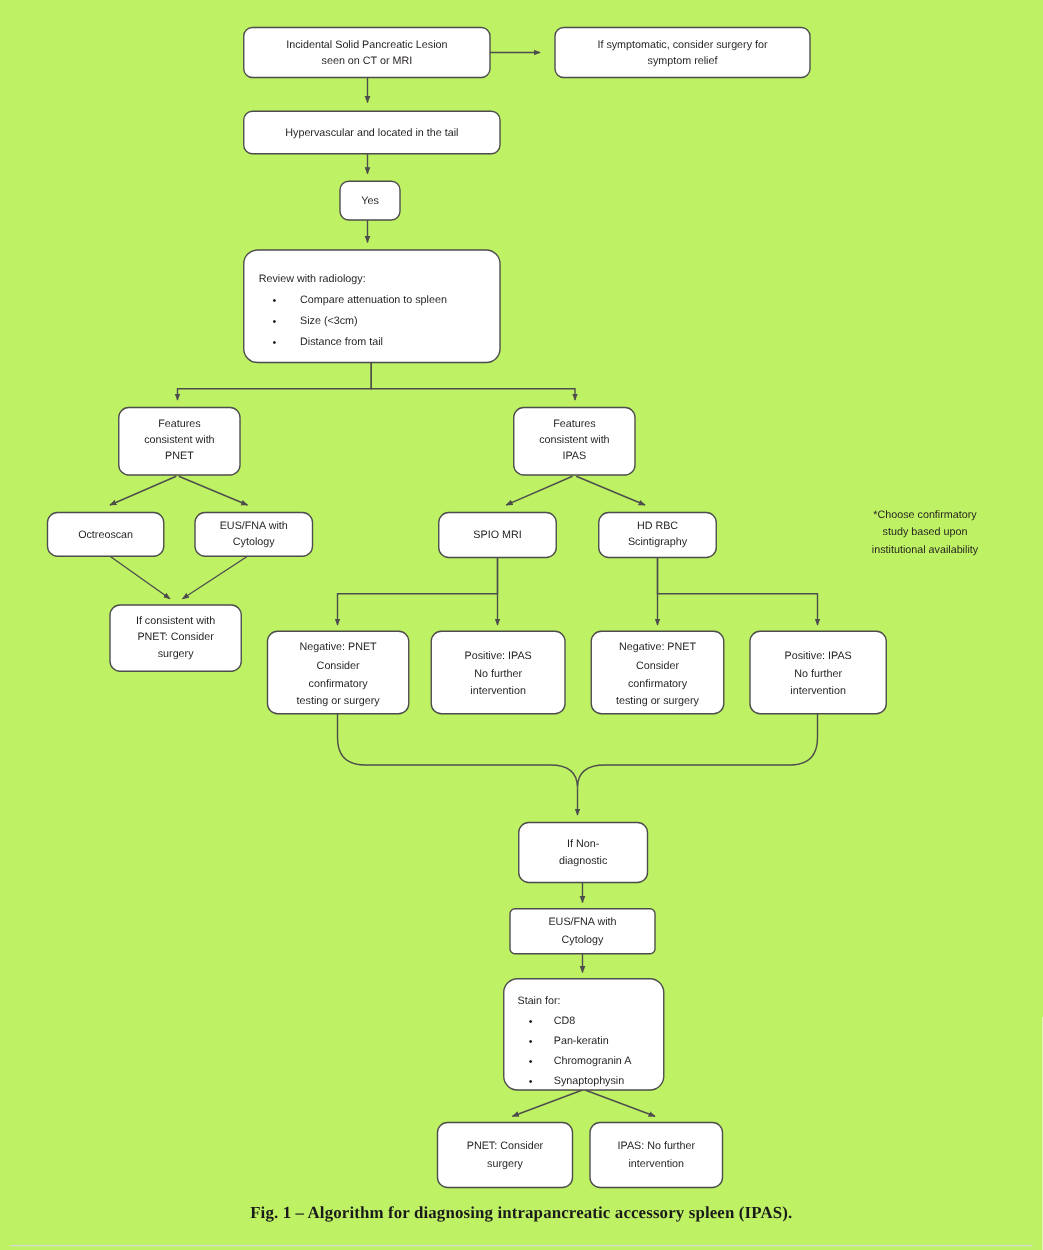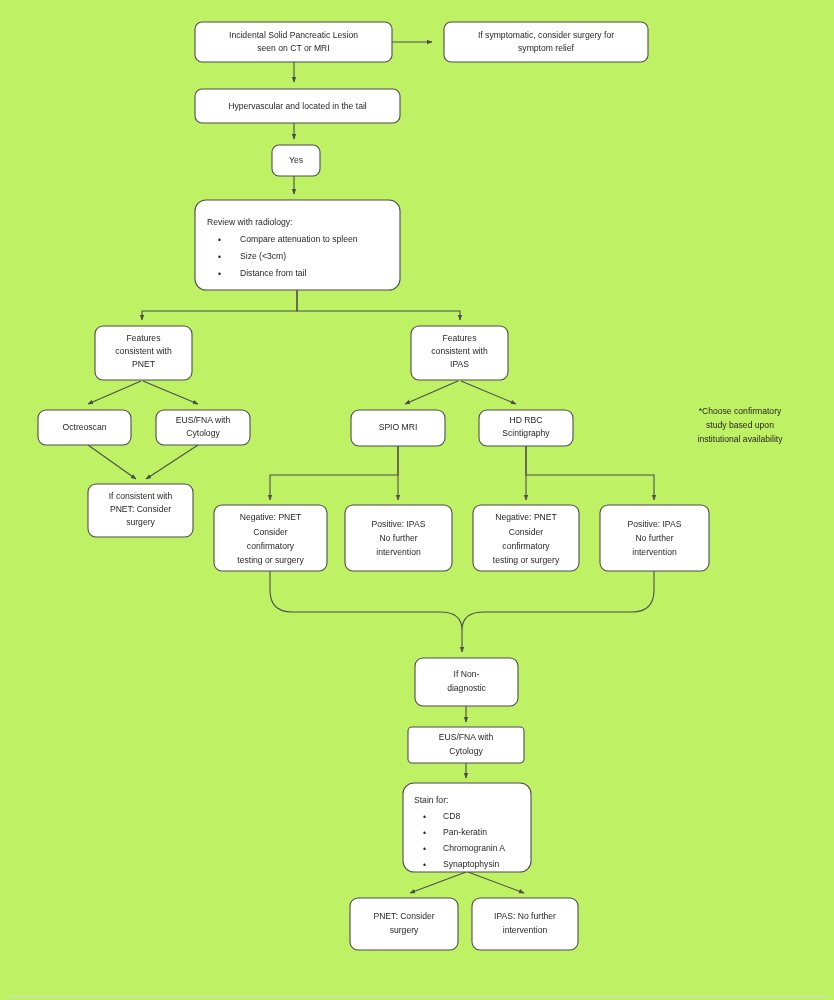--- a/index.html
+++ b/index.html
@@ -203,15 +203,16 @@
     </g>
 
     <g>
       <rect class="node-box" x="472" y="898" width="106" height="52" rx="8" ry="8"></rect>
       <text class="nodetext" x="525" y="917">IPAS: No further</text>
       <text class="nodetext" x="525" y="931">intervention</text>
     </g>
 
   </svg>
 
+  <div class="caption">Fig. 1 – Algorithm for diagnosing intrapancreatic accessory spleen (IPAS).</div>
   <div class="rule"></div>
 
 </div>
 
 </body></html>

